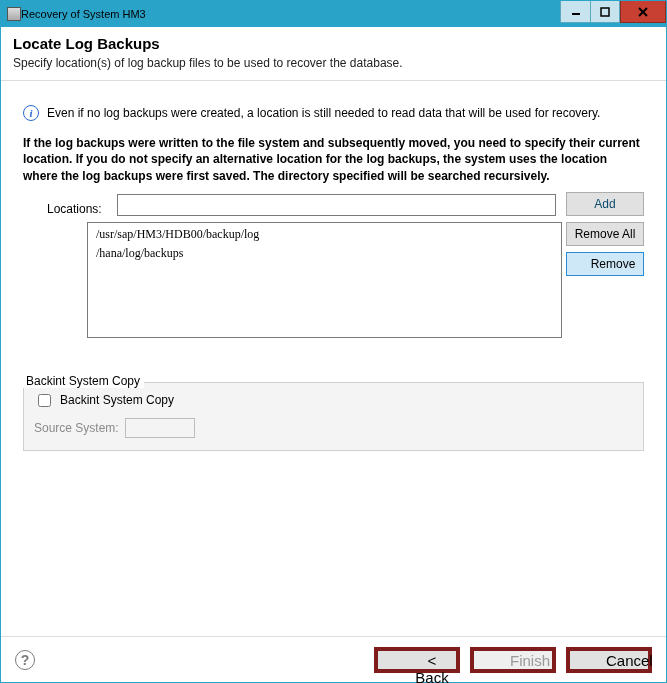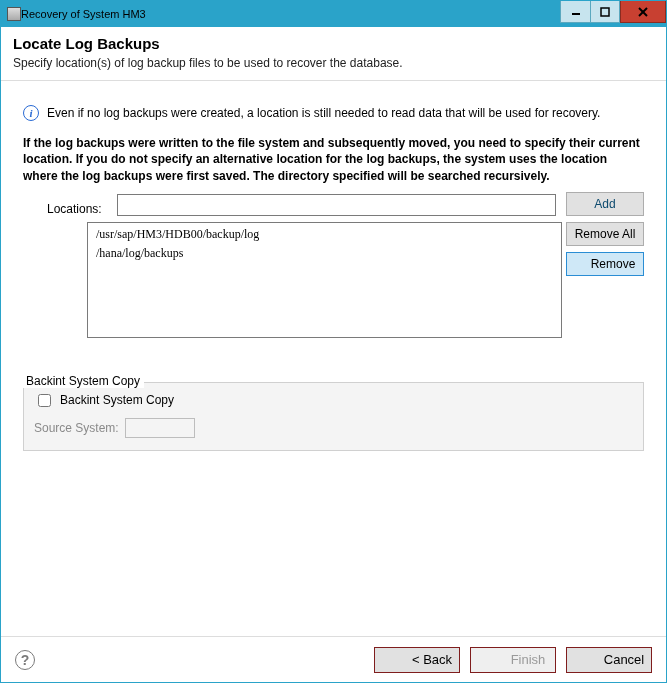--- a/index.html
+++ b/index.html
@@ -157,23 +157,23 @@
   .help-icon {
     width: 20px; height: 20px; border-radius: 50%;
     border: 1.5px solid #7a7a7a; color: #7a7a7a;
     display: flex; align-items: center; justify-content: center;
     font-size: 14px; font-weight: bold;
     cursor: pointer;
   }
   .footer-spacer { flex: 1; }
   .wiz-btn {
     width: 86px; height: 26px;
-    border: 1px solid #7f1d1d;
+    border: 4px solid #7f1d1d;
     background: #e1e1e1;
-    font-family: inherit; font-size: 13px; padding-left: 36px;
+    font-family: inherit; font-size: 15px; padding-left: 36px;
   }
   .wiz-btn:disabled { color: #9a9a9a; background: #efefef; }
 </style>
 </head>
 <body>
 
 <div class="window">
 
   <div class="titlebar">
     <div class="sys-icon"></div>

